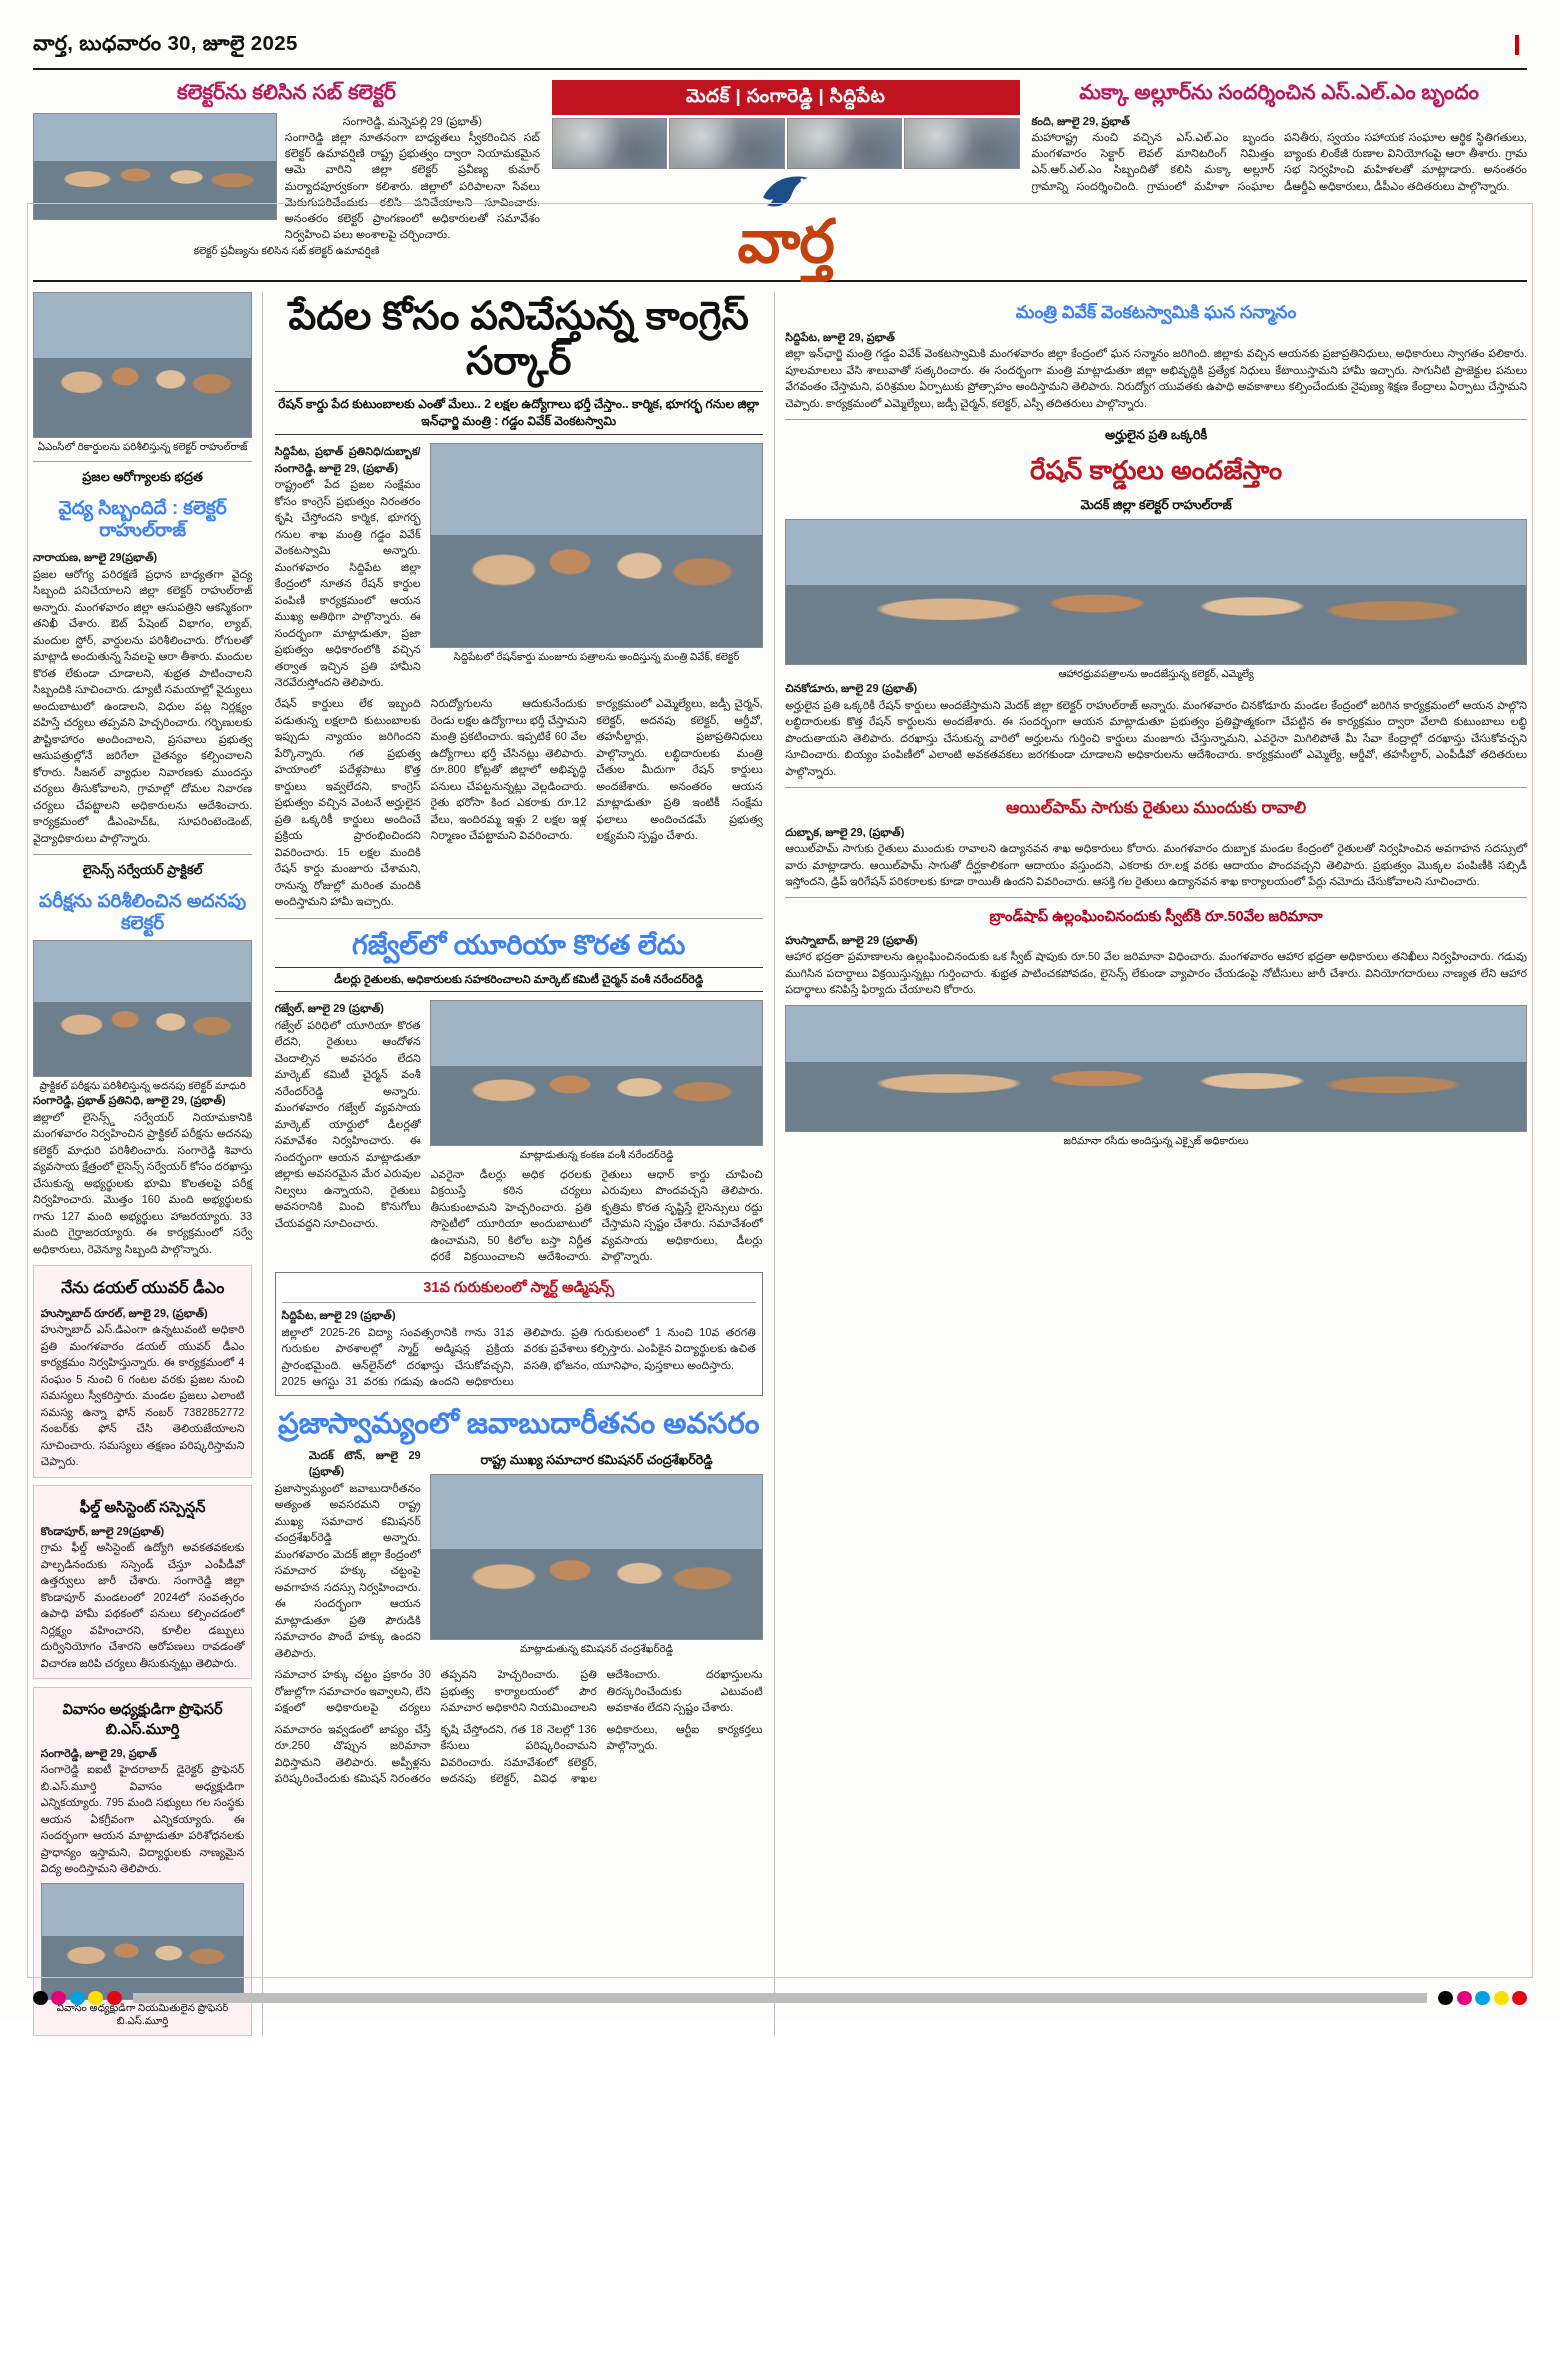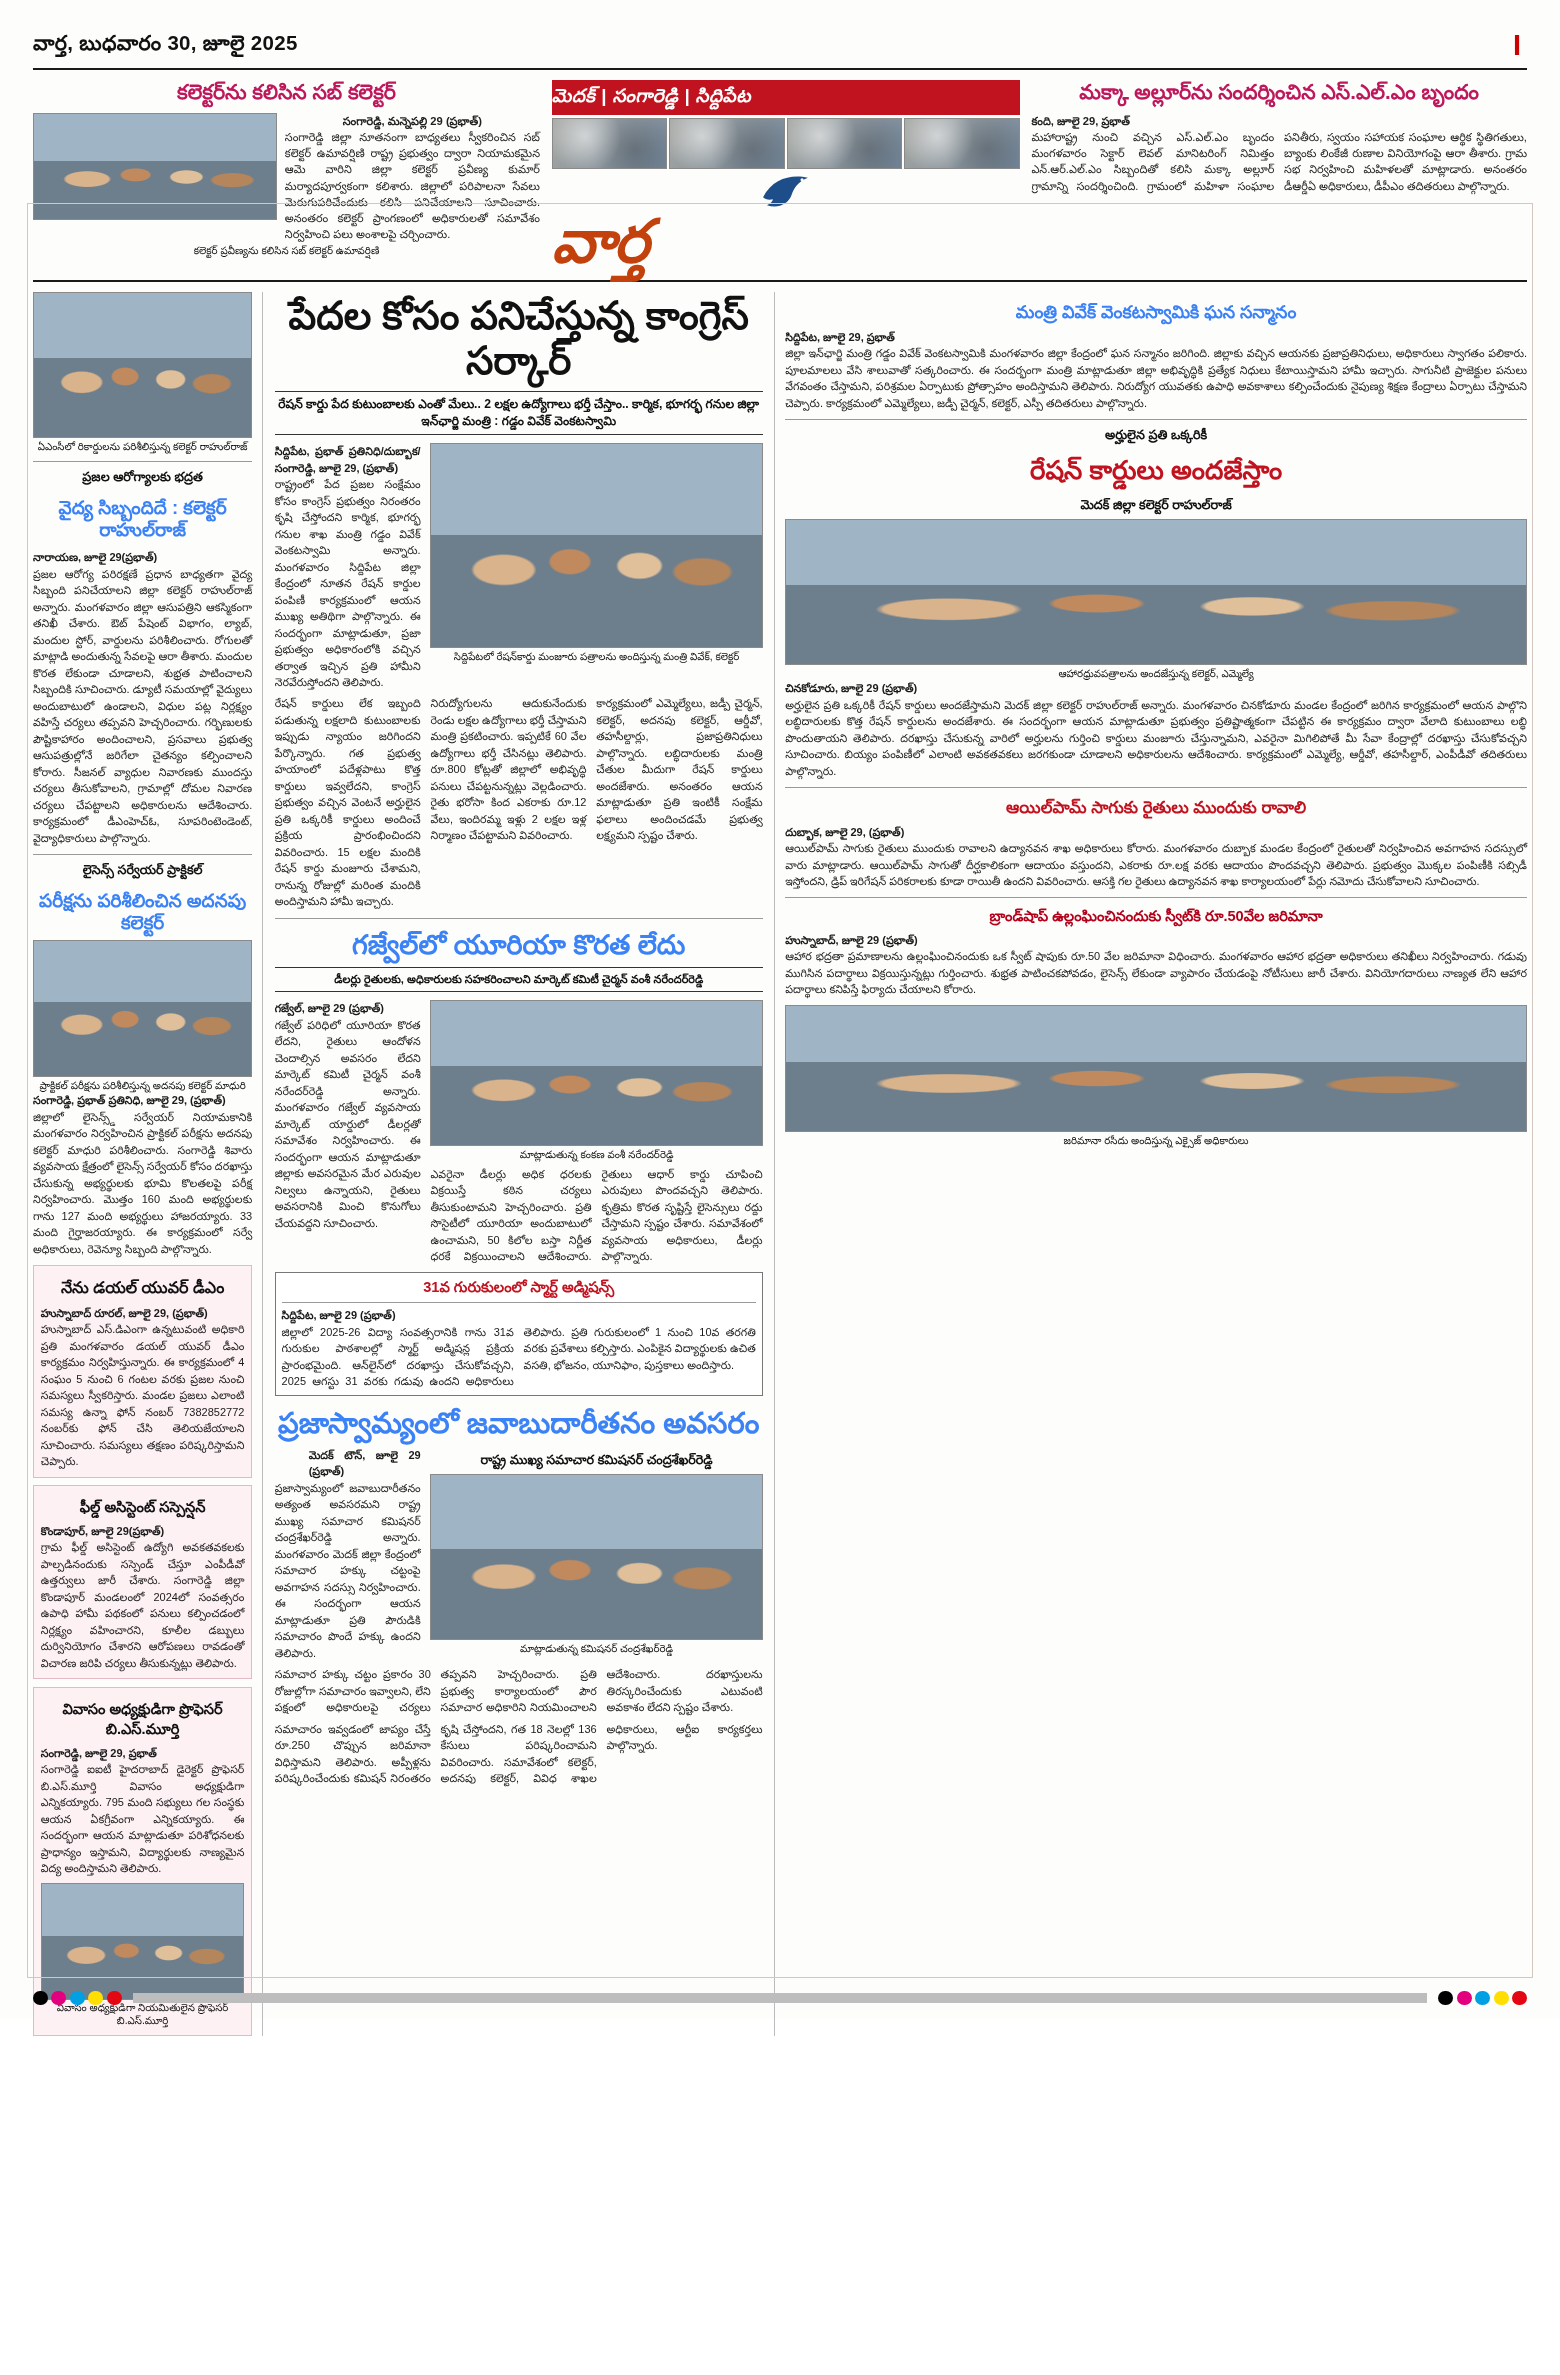--- a/index.html
+++ b/index.html
@@ -64,21 +64,21 @@
       radial-gradient(ellipse at 42% 58%, #c08a5e 0 7%, transparent 8%),
       radial-gradient(ellipse at 63% 60%, #e0c09a 0 7%, transparent 8%),
       radial-gradient(ellipse at 82% 63%, #b5855c 0 7%, transparent 8%),
       linear-gradient(180deg,#9fb4c4 0 45%, #6d7f8d 45% 100%);
   }
   .cap {
     font-size:10.2px; text-align:center; color:#111; margin-top:2.9px; line-height:1.25;
   }
 
   
-  .nameplate { text-align:left;font-style:italic; }
+  .nameplate { text-align:center; }
   .np-districts {
     background:#c1121f; color:#fff; font-weight:bold; font-size:18.5px;
     padding:4.9px 0; letter-spacing:0.5px;
   }
   .np-thumbs { display:flex; gap:2px; margin:2.9px 0; }
   .np-thumbs div { flex:1; height:51px; }
   .np-logo {
     font-size:60px; font-weight:bold; color:#c2410c; line-height:.95;
     letter-spacing:-1px;
   }
@@ -172,21 +172,21 @@
 
   <div class="header-band">
 
     <div class="hdr-col">
       <div class="hdr-title">కలెక్టర్‌ను కలిసిన సబ్ కలెక్టర్</div>
       <div class="hdr-left-wrap">
         <div style="width:244px;">
           <div class="photo people ph-h-110"></div>
         </div>
         <div style="flex:1;">
-          <div class="hdr-sub" style="font-weight:bold;text-align:center;">సంగారెడ్డి, మన్నెపల్లి 29 (ప్రభాత్‌)</div>
+          <div class="hdr-sub" style="font-weight:normal;text-align:center;">సంగారెడ్డి, మన్నెపల్లి 29 (ప్రభాత్‌)</div>
           <div class="hdr-sub">సంగారెడ్డి జిల్లా నూతనంగా బాధ్యతలు స్వీకరించిన సబ్ కలెక్టర్ ఉమావర్షిణి రాష్ట్ర ప్రభుత్వం ద్వారా నియామకమైన ఆమె వారిని జిల్లా కలెక్టర్ ప్రవీణ్య కుమార్ మర్యాదపూర్వకంగా కలిశారు. జిల్లాలో పరిపాలనా సేవలు మెరుగుపరిచేందుకు కలిసి పనిచేయాలని సూచించారు. అనంతరం కలెక్టర్ ప్రాంగణంలో అధికారులతో సమావేశం నిర్వహించి పలు అంశాలపై చర్చించారు.</div>
         </div>
       </div>
       <div class="cap">కలెక్టర్ ప్రవీణ్యను కలిసిన సబ్ కలెక్టర్ ఉమావర్షిణి</div>
     </div>
 
     <div class="hdr-col nameplate">
       <div class="np-districts">మెదక్ | సంగారెడ్డి | సిద్దిపేట</div>
       <div class="np-thumbs">
         <div class="photo"></div>

